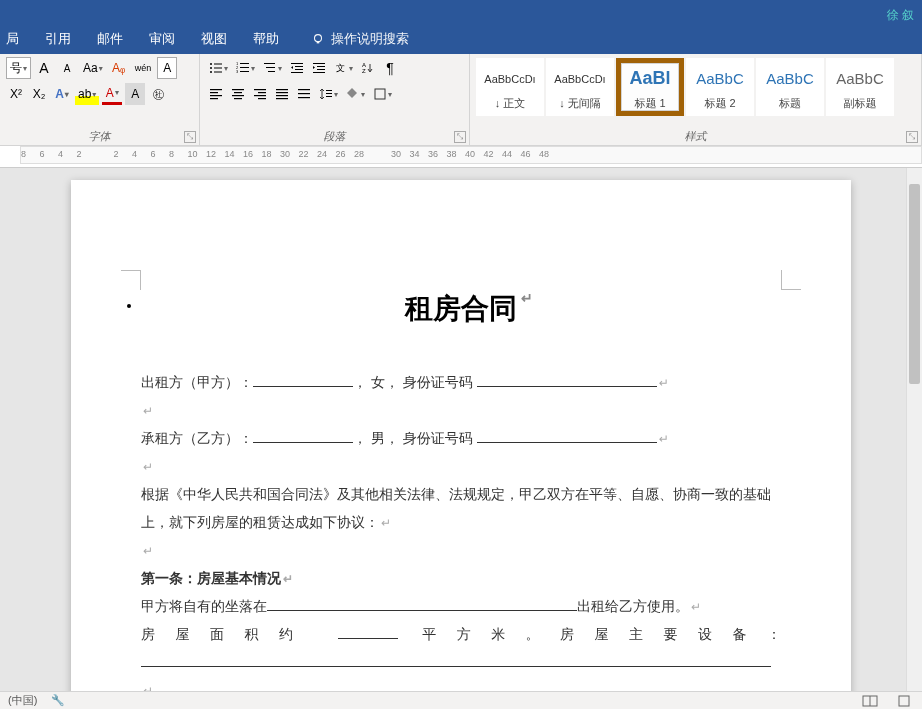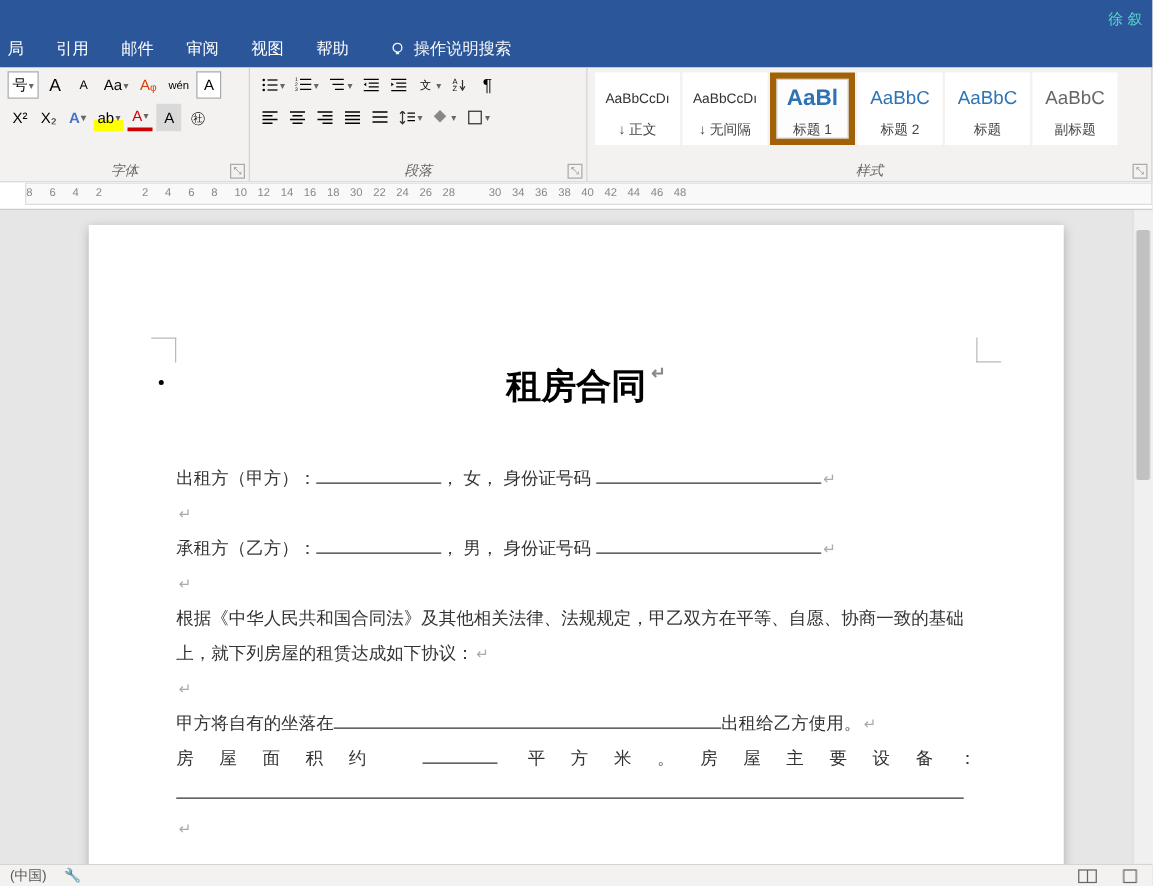--- a/index.html
+++ b/index.html
@@ -340,20 +340,21 @@
     <div class="doc-p">
       <span>出租方（甲方）：</span><span class="ul"></span><span>， 女， 身份证号码 </span><span class="ul long"></span><span class="eol">↵</span>
     </div>
     <div class="doc-p"><span class="eol">↵</span></div>
     <div class="doc-p">
       <span>承租方（乙方）：</span><span class="ul"></span><span>， 男， 身份证号码 </span><span class="ul long"></span><span class="eol">↵</span>
     </div>
     <div class="doc-p"><span class="eol">↵</span></div>
     <div class="doc-p"><span>根据《中华人民共和国合同法》及其他相关法律、法规规定，甲乙双方在平等、自愿、协商一致的基础上，就下列房屋的租赁达成如下协议：</span><span class="eol">↵</span></div>
     <div class="doc-p"><span class="eol">↵</span></div>
+    <div class="doc-p bold"><span>第一条：房屋基本情况</span><span class="eol">↵</span></div>
     <div class="doc-p">
       <span>甲方将自有的坐落在</span><span class="ul xlong"></span><span>出租给乙方使用。</span><span class="eol">↵</span>
     </div>
     <div class="doc-p justify">
       <span>房屋面积约</span> <span class="ul short"></span> <span>平方米。房屋主要设备：</span>
     </div>
     <div class="doc-p"><span class="ul" style="min-width:630px;"></span><span class="eol">↵</span></div>
 
   </div>
 </div>

